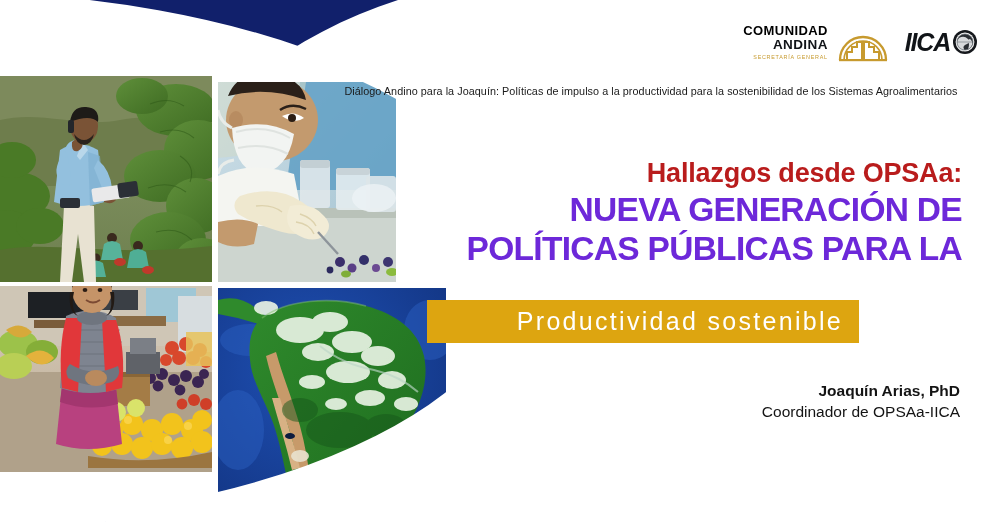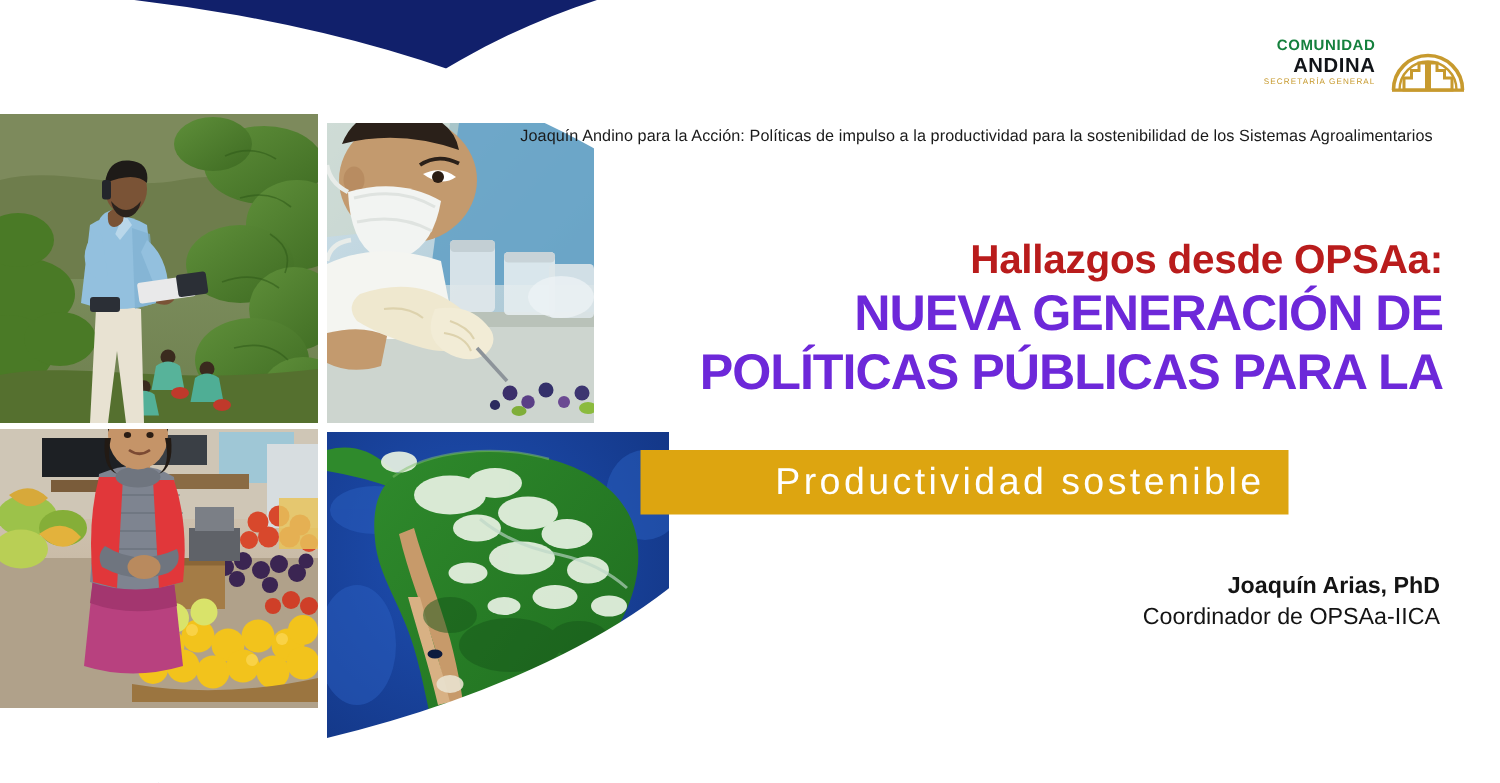--- a/index.html
+++ b/index.html
@@ -21,21 +21,21 @@
   #artwork { position:absolute; left:0; top:0; width:1000px; height:522px; }
 
   
   .logo-row {
     position:absolute; right:22px; top:22px;
     display:flex; align-items:center; gap:16px;
   }
   .ca-logo { display:flex; align-items:center; gap:9px; }
   .ca-words { text-align:right; line-height:1.0; }
   .ca-words .l1 {
-    font-size:10px; font-weight:bold; color:#15803d;
+    font-size:13px; font-weight:bold; color:#000000;
     letter-spacing:.4px; display:block;
   }
   .ca-words .l2 {
     font-size:13.5px; font-weight:bold; color:#111418;
     letter-spacing:.4px; display:block; margin-top:1px;
   }
   .ca-words .l3 {
     font-size:5.4px; color:#C79A2E; letter-spacing:.75px;
     display:block; margin-top:3px;
   }
@@ -523,23 +523,35 @@
         <path d="M3,38 A23,23 0 0 1 49,38" fill="none" stroke="#C79A2E" stroke-width="2.4"></path>
         <path d="M7,38 A19,19 0 0 1 45,38" fill="none" stroke="#C79A2E" stroke-width="1.6"></path>
 
         <path d="M10,38 V30 h5 v-5 h5 v-5 h5 v18 Z" fill="none" stroke="#C79A2E" stroke-width="2"></path>
 
         <path d="M42,38 V30 h-5 v-5 h-5 v-5 h-5 v18 Z" fill="none" stroke="#C79A2E" stroke-width="2"></path>
         <rect x="2" y="37" width="48" height="2.2" fill="#C79A2E"></rect>
       </svg>
     </div>
 
+    <div class="iica-logo">
+      <span class="iica-text">IICA</span>
+      <svg width="26" height="26" viewBox="0 0 26 26">
+        <circle cx="13" cy="13" r="12" fill="#15181c"></circle>
+        <circle cx="13" cy="13" r="9.4" fill="#f2f2f2"></circle>
+        <circle cx="13" cy="13" r="8" fill="#2a2e33"></circle>
+        <path d="M7,9 q5,-3 9,1 q3,3 -1,5 q-5,2 -3,5 q1,3 -3,2 q-4,-2 -4,-7 q0,-4 2,-6 Z" fill="#d8dadc"></path>
+        <path d="M18,10 q3,2 2,6 q-1,3 -4,4 q2,-5 0,-7 q-1,-2 2,-3 Z" fill="#d8dadc"></path>
+        <ellipse cx="13" cy="13" rx="8" ry="8" fill="none" stroke="#6c7278" stroke-width=".7"></ellipse>
+        <path d="M5,13 H21" stroke="#6c7278" stroke-width=".6"></path>
+      </svg>
+    </div>
   </div>
 
-  <div class="event-line">Joaquín Andino para la Acción: Políticas de impulso a la productividad para la sostenibilidad de los Sistemas Agroalimentarios</div>
+  <div class="event-line">Diálogo Andino para la Joaquín: Políticas de impulso a la productividad para la sostenibilidad de los Sistemas Agroalimentarios</div>
 
   <div class="title-block">
     <div class="t-kicker">Hallazgos desde OPSAa:</div>
     <div class="t-main">
       <span class="ln">NUEVA GENERACIÓN DE</span>
       <span class="ln">POLÍTICAS PÚBLICAS PARA LA</span>
     </div>
   </div>
 
   <div class="gold-bar">

